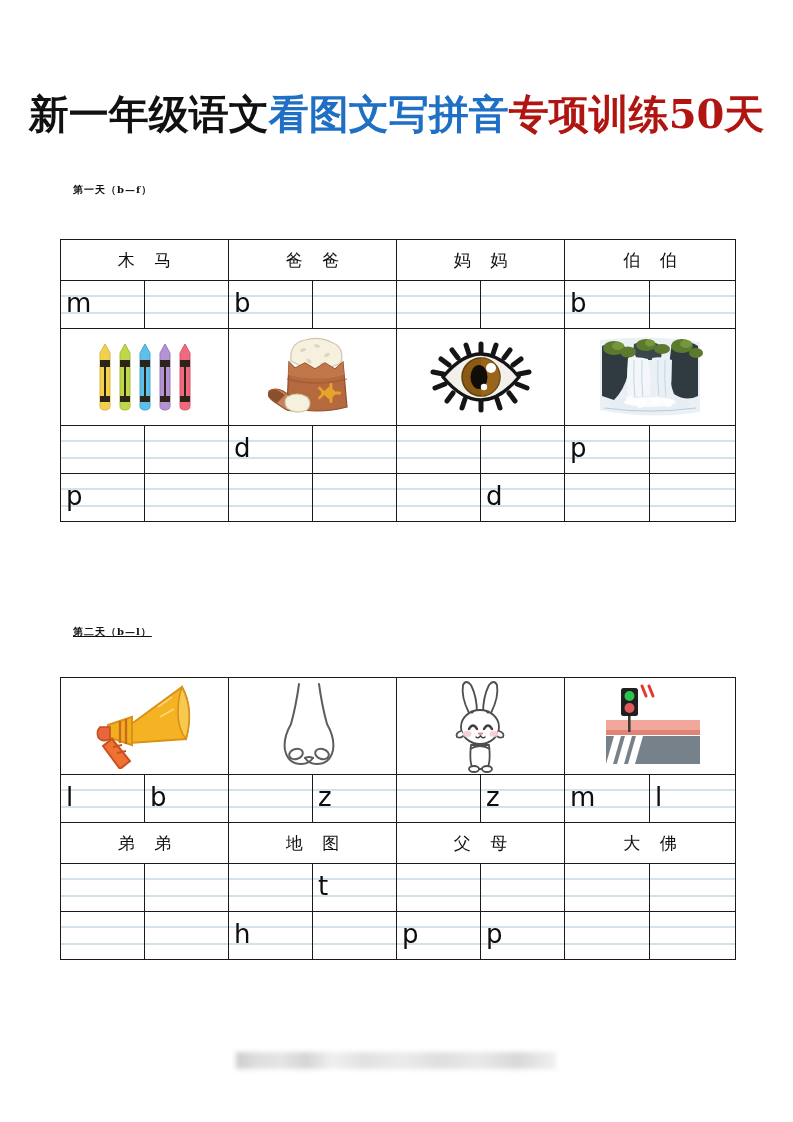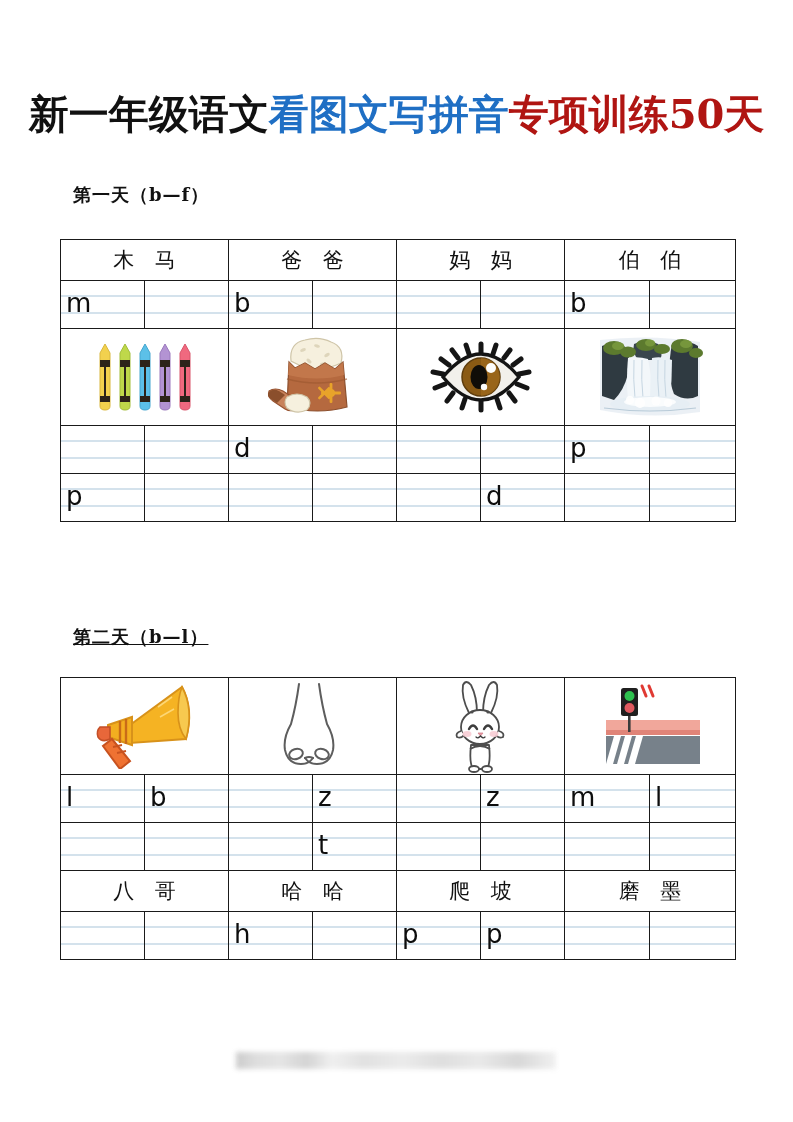--- a/index.html
+++ b/index.html
@@ -30,21 +30,21 @@
   .t-black{color:#111111;font-family:"DejaVu Serif",serif;font-weight:bold;}
   .t-blue{color:#1f6fc4;font-family:"DejaVu Serif",serif;font-weight:bold;}
   .t-red{color:#b01512;font-family:"DejaVu Serif",serif;font-weight:bold;}
 
   
   .sec-head{
     position:absolute;
     left:73px;
     font-family:"DejaVu Serif",serif;
     font-weight:bold;
-    font-size:18px;
+    font-size:10px;
     color:#111;
     letter-spacing:1px;
     white-space:nowrap;
   }
   #sec1-head{top:183px;}
   #sec2-head{top:625px;text-decoration:underline;}
 
   
   .wsheet{
     position:absolute;
@@ -59,21 +59,21 @@
     border:1px solid #1a1a1a;
     padding:0;
     margin:0;
     vertical-align:middle;
   }
   
   .word-cell{
     height:40px;
     text-align:center;
     font-family:"DejaVu Serif",serif;
-    font-size:21px;
+    font-size:17px;
     color:#111;
     letter-spacing:7px;
     text-indent:7px;
     white-space:nowrap;
   }
   
   .write-cell{
     height:47px;
     position:relative;
     background:
@@ -550,20 +550,26 @@
             <span class="letter">z</span>
           </td>
         <td class="write-cell">
             <span class="letter">m</span>
           </td>
         <td class="write-cell">
             <span class="letter">l</span>
           </td>
       </tr>
 
+      <tr>
+        <td class="word-cell" colspan="2">弟 弟</td>
+        <td class="word-cell" colspan="2">地 图</td>
+        <td class="word-cell" colspan="2">父 母</td>
+        <td class="word-cell" colspan="2">大 佛</td>
+      </tr>
 
       <tr>
         <td class="write-cell">
             <span class="letter"></span>
           </td>
         <td class="write-cell">
             <span class="letter"></span>
           </td>
         <td class="write-cell">
             <span class="letter"></span>
@@ -578,26 +584,20 @@
             <span class="letter"></span>
           </td>
         <td class="write-cell">
             <span class="letter"></span>
           </td>
         <td class="write-cell">
             <span class="letter"></span>
           </td>
       </tr>
 
-      <tr>
-        <td class="word-cell" colspan="2">八 哥</td>
-        <td class="word-cell" colspan="2">哈 哈</td>
-        <td class="word-cell" colspan="2">爬 坡</td>
-        <td class="word-cell" colspan="2">磨 墨</td>
-      </tr>
 
       <tr>
         <td class="write-cell">
             <span class="letter"></span>
           </td>
         <td class="write-cell">
             <span class="letter"></span>
           </td>
         <td class="write-cell">
             <span class="letter">h</span>

